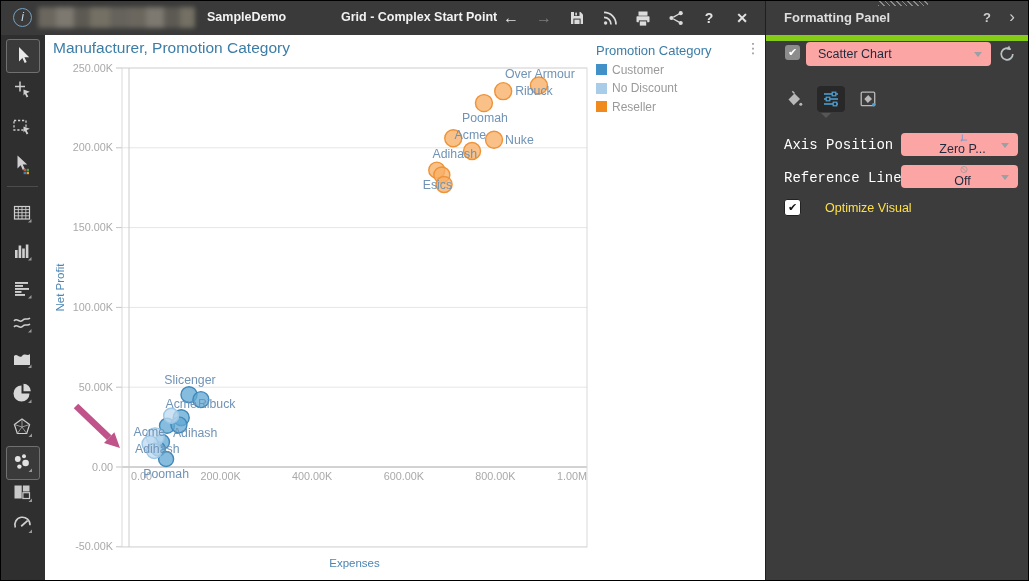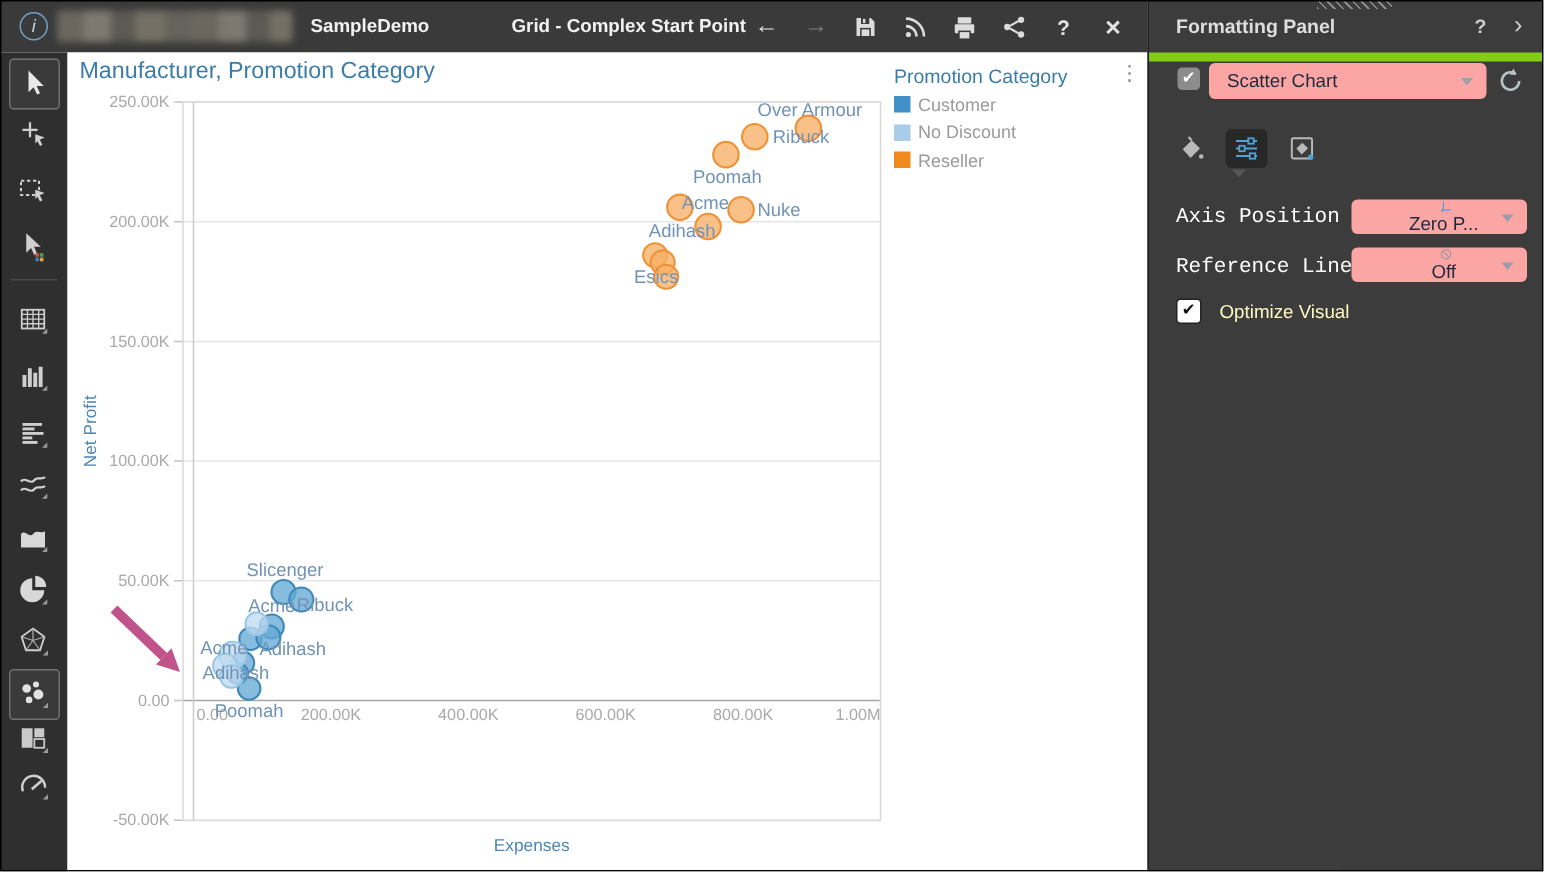--- a/index.html
+++ b/index.html
@@ -65,21 +65,21 @@
   .fp-tabs{position:absolute;left:14px;top:86px;display:flex;gap:9px;}
   .fp-tab{width:28px;height:26px;display:flex;align-items:center;justify-content:center;border-radius:4px;}
   .fp-tab.sel{background:#282828;}
   .tab-notch{position:absolute;left:55px;top:113px;width:0;height:0;
              border-left:5px solid transparent;border-right:5px solid transparent;border-top:5px solid #565656;}
   .fp-label{position:absolute;left:18px;color:#ffffff;font-size:14px;font-family:Liberation Mono, monospace;}
   .dd.field{left:135px;width:117px;height:23px;flex-direction:column;}
   .dd.field .fld-ico{margin-left:9px;width:16px;height:16px;}
   .dd.field .dd-text{margin-left:6px;}
   .fp-check{position:absolute;left:18px;top:199px;display:flex;align-items:center;}
-  .fp-check .lbl{margin-left:12px;color:#fef9c3;font-size:12.5px;}
+  .fp-check .lbl{margin-left:24px;color:#fde047;font-size:12.5px;}
 </style>
 </head>
 <body>
 
 <div class="screen">
 
   <div class="topbar">
     <div class="info-icon">i</div>
     <div class="blur-block"></div>
     <span class="tb-text" style="left:341px">Grid - Complex Start Point</span>

